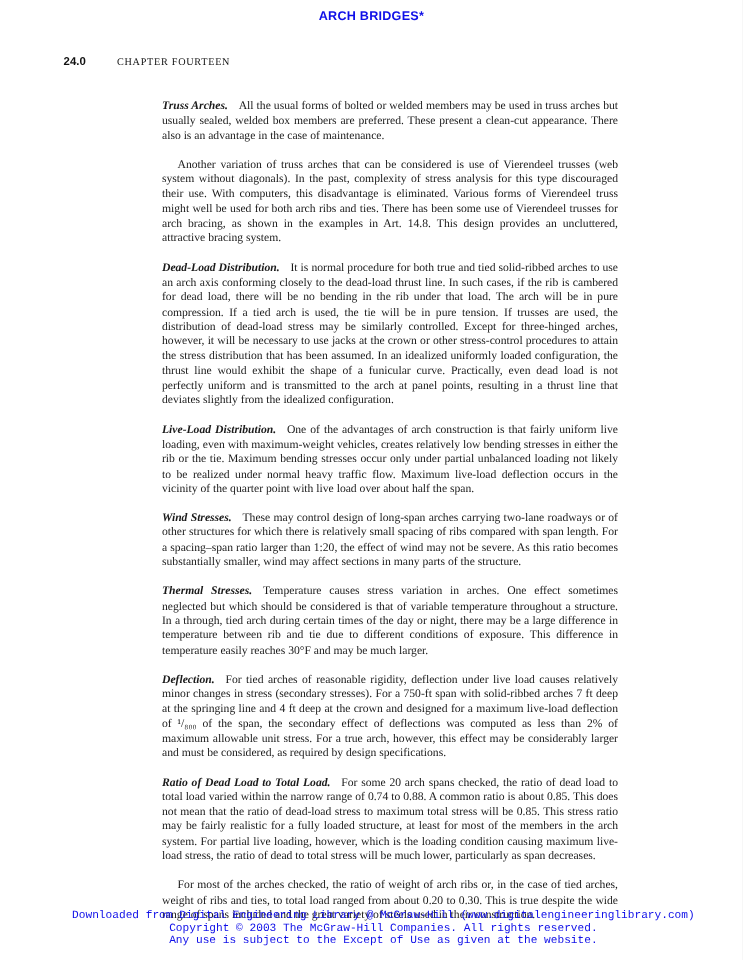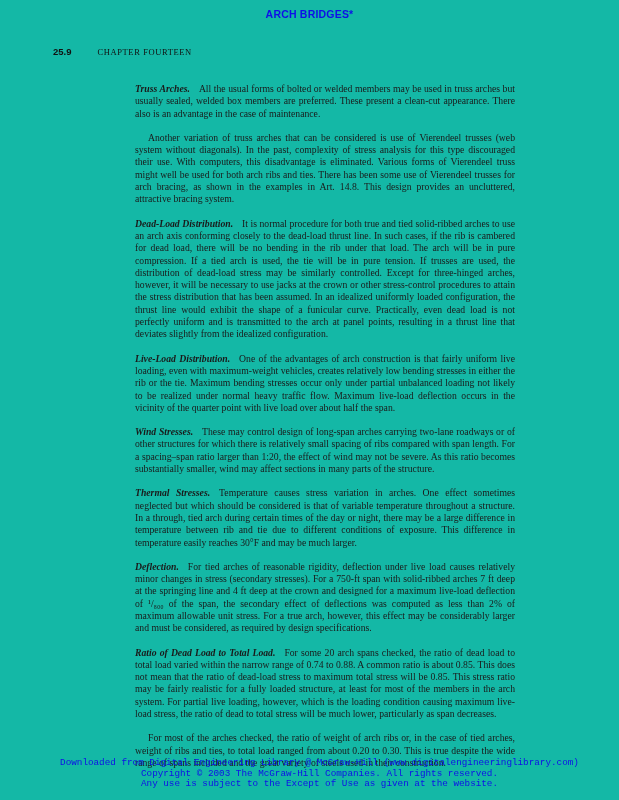--- a/index.html
+++ b/index.html
@@ -1,19 +1,19 @@
 <!DOCTYPE html>
 <html lang="en"><head>
 <meta charset="utf-8">
 <style>
   html,body{margin:0;padding:0;background:#e8e8e8;}
   .page{
     position:relative;
     width:619px;height:800px;
-    background:#14b8a6;
+    background:#ffffff;
     font-family:"Liberation Serif","DejaVu Serif",serif;
     color:#1a1a1a;
     overflow:hidden;
     box-sizing:border-box;
   }
   .running-header{
     position:absolute;
     top:8px;left:0;width:619px;
     text-align:center;
     font-family:"Liberation Sans","DejaVu Sans",sans-serif;
@@ -66,21 +66,21 @@
   .footer div{margin:0;}
 </style>
 </head>
 <body>
 
 <div class="page">
 
   <div class="running-header">ARCH BRIDGES*</div>
 
   <div class="page-header-row">
-    <span class="folio">25.9</span>
+    <span class="folio">24.0</span>
     <span class="chapter">CHAPTER FOURTEEN</span>
   </div>
 
   <div class="body-text">
 
     <div class="section">
       <p class="para">
         <span class="head">Truss Arches.</span><span>All the usual forms of bolted or welded members may be used in truss arches but usually sealed, welded box members are preferred. These present a clean-cut appearance. There also is an advantage in the case of maintenance.</span>
       </p>
       <p class="para indent">Another variation of truss arches that can be considered is use of Vierendeel trusses (web system without diagonals). In the past, complexity of stress analysis for this type discouraged their use. With computers, this disadvantage is eliminated. Various forms of Vierendeel truss might well be used for both arch ribs and ties. There has been some use of Vierendeel trusses for arch bracing, as shown in the examples in Art. 14.8. This design provides an uncluttered, attractive bracing system.</p>

